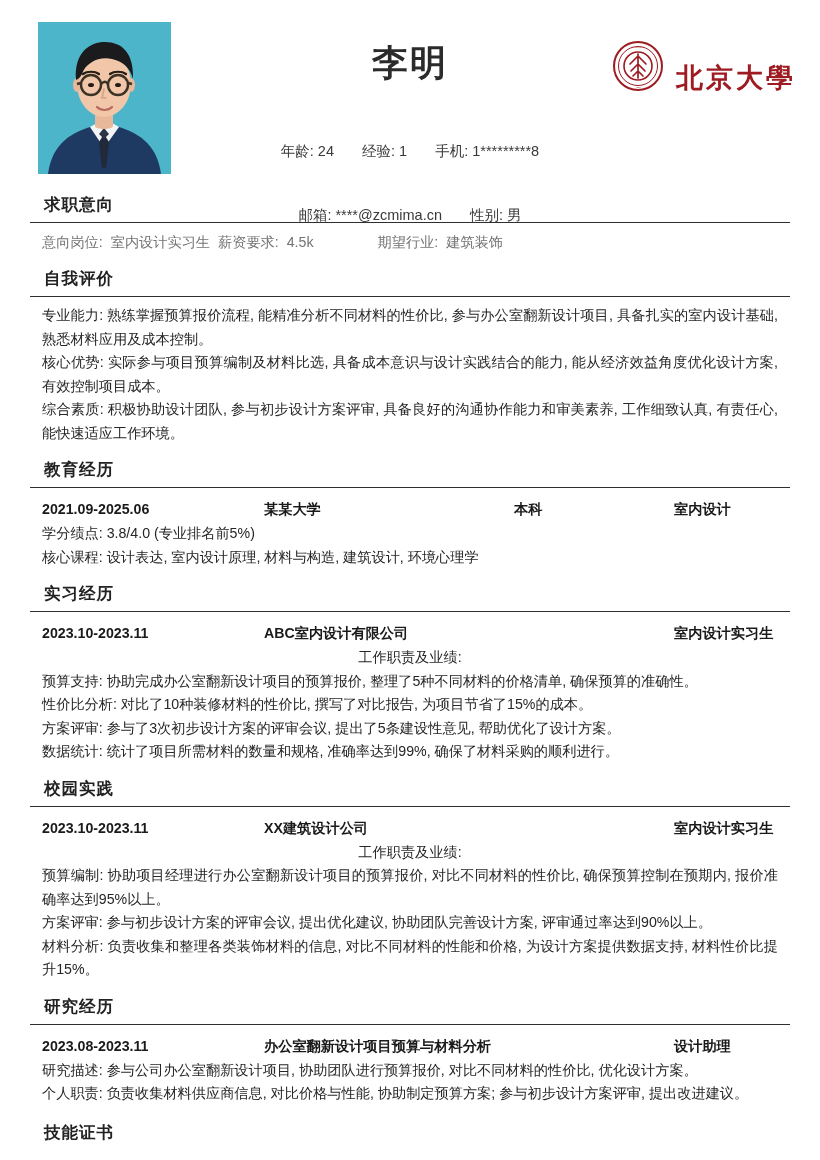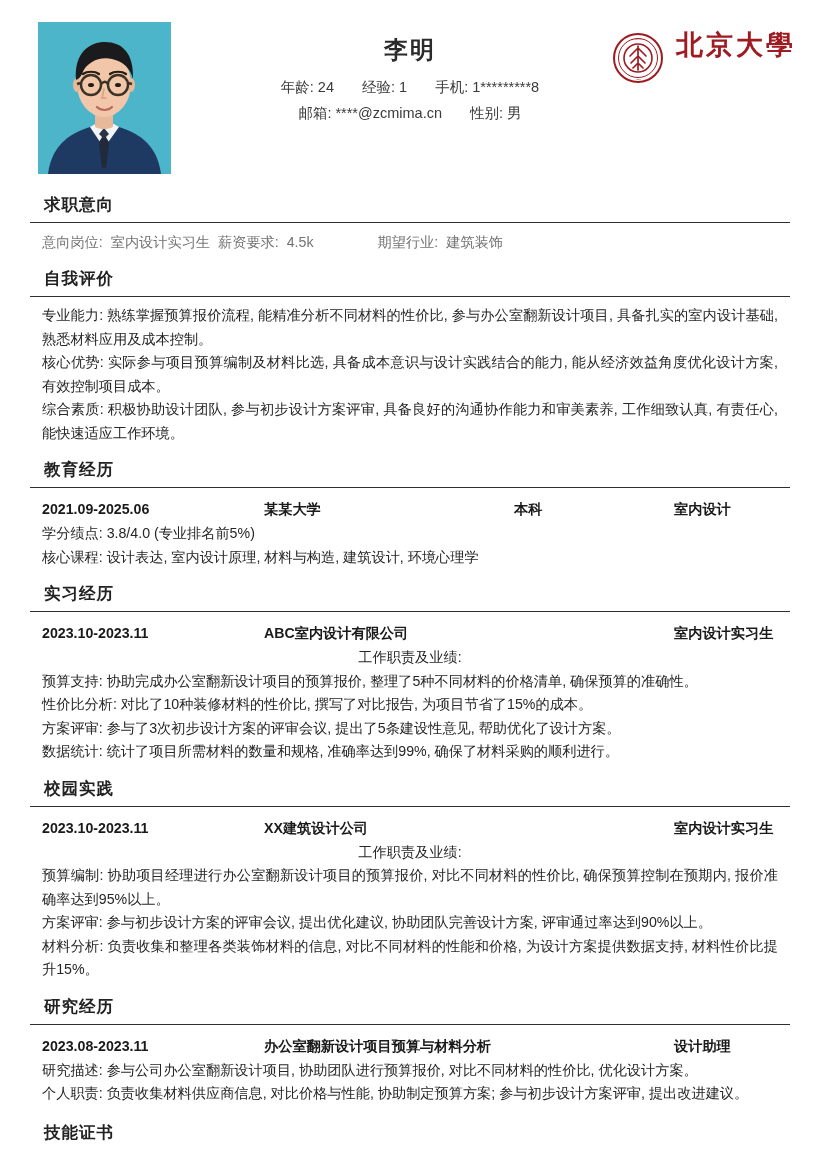--- a/index.html
+++ b/index.html
@@ -39,44 +39,44 @@
   .photo svg { display: block; width: 133px; height: 152px; }
 
   .identity {
     position: absolute;
     left: 200px;
     top: 26px;
     width: 420px;
     text-align: center;
   }
   .name {
-    font-size: 24px;
+    font-size: 36px;
     font-weight: bold;
     letter-spacing: 2px;
     color: #2b2b2b;
     line-height: 42px;
-    margin: 3px;
+    margin: 16px;
   }
   .contact-row {
     font-size: 14.5px;
     color: #3a3a3a;
     line-height: 26px;
     white-space: nowrap;
   }
-  .contact-row .pair { display: inline-block; }
+  .contact-row .pair { display: inline-block; margin-top: 38px; }
   .contact-row .lbl { color: #3a3a3a; }
   .contact-row .val { color: #3a3a3a; }
   .gap-lg { display: inline-block; width: 24px; }
 
   .school-logo {
     position: absolute;
     right: 24px;
-    top: 32px;
+    top: 40px;
     display: flex;
-    align-items: flex-start;
+    align-items: flex-end;
     gap: 12px;
   }
   .seal { width: 52px; height: 52px; display:block; }
   .school-name {
     font-family: "Liberation Serif", "DejaVu Serif", serif;
     font-size: 27px;
     font-weight: bold;
     color: #9e1b21;
     letter-spacing: 3px;
     line-height: 1;

